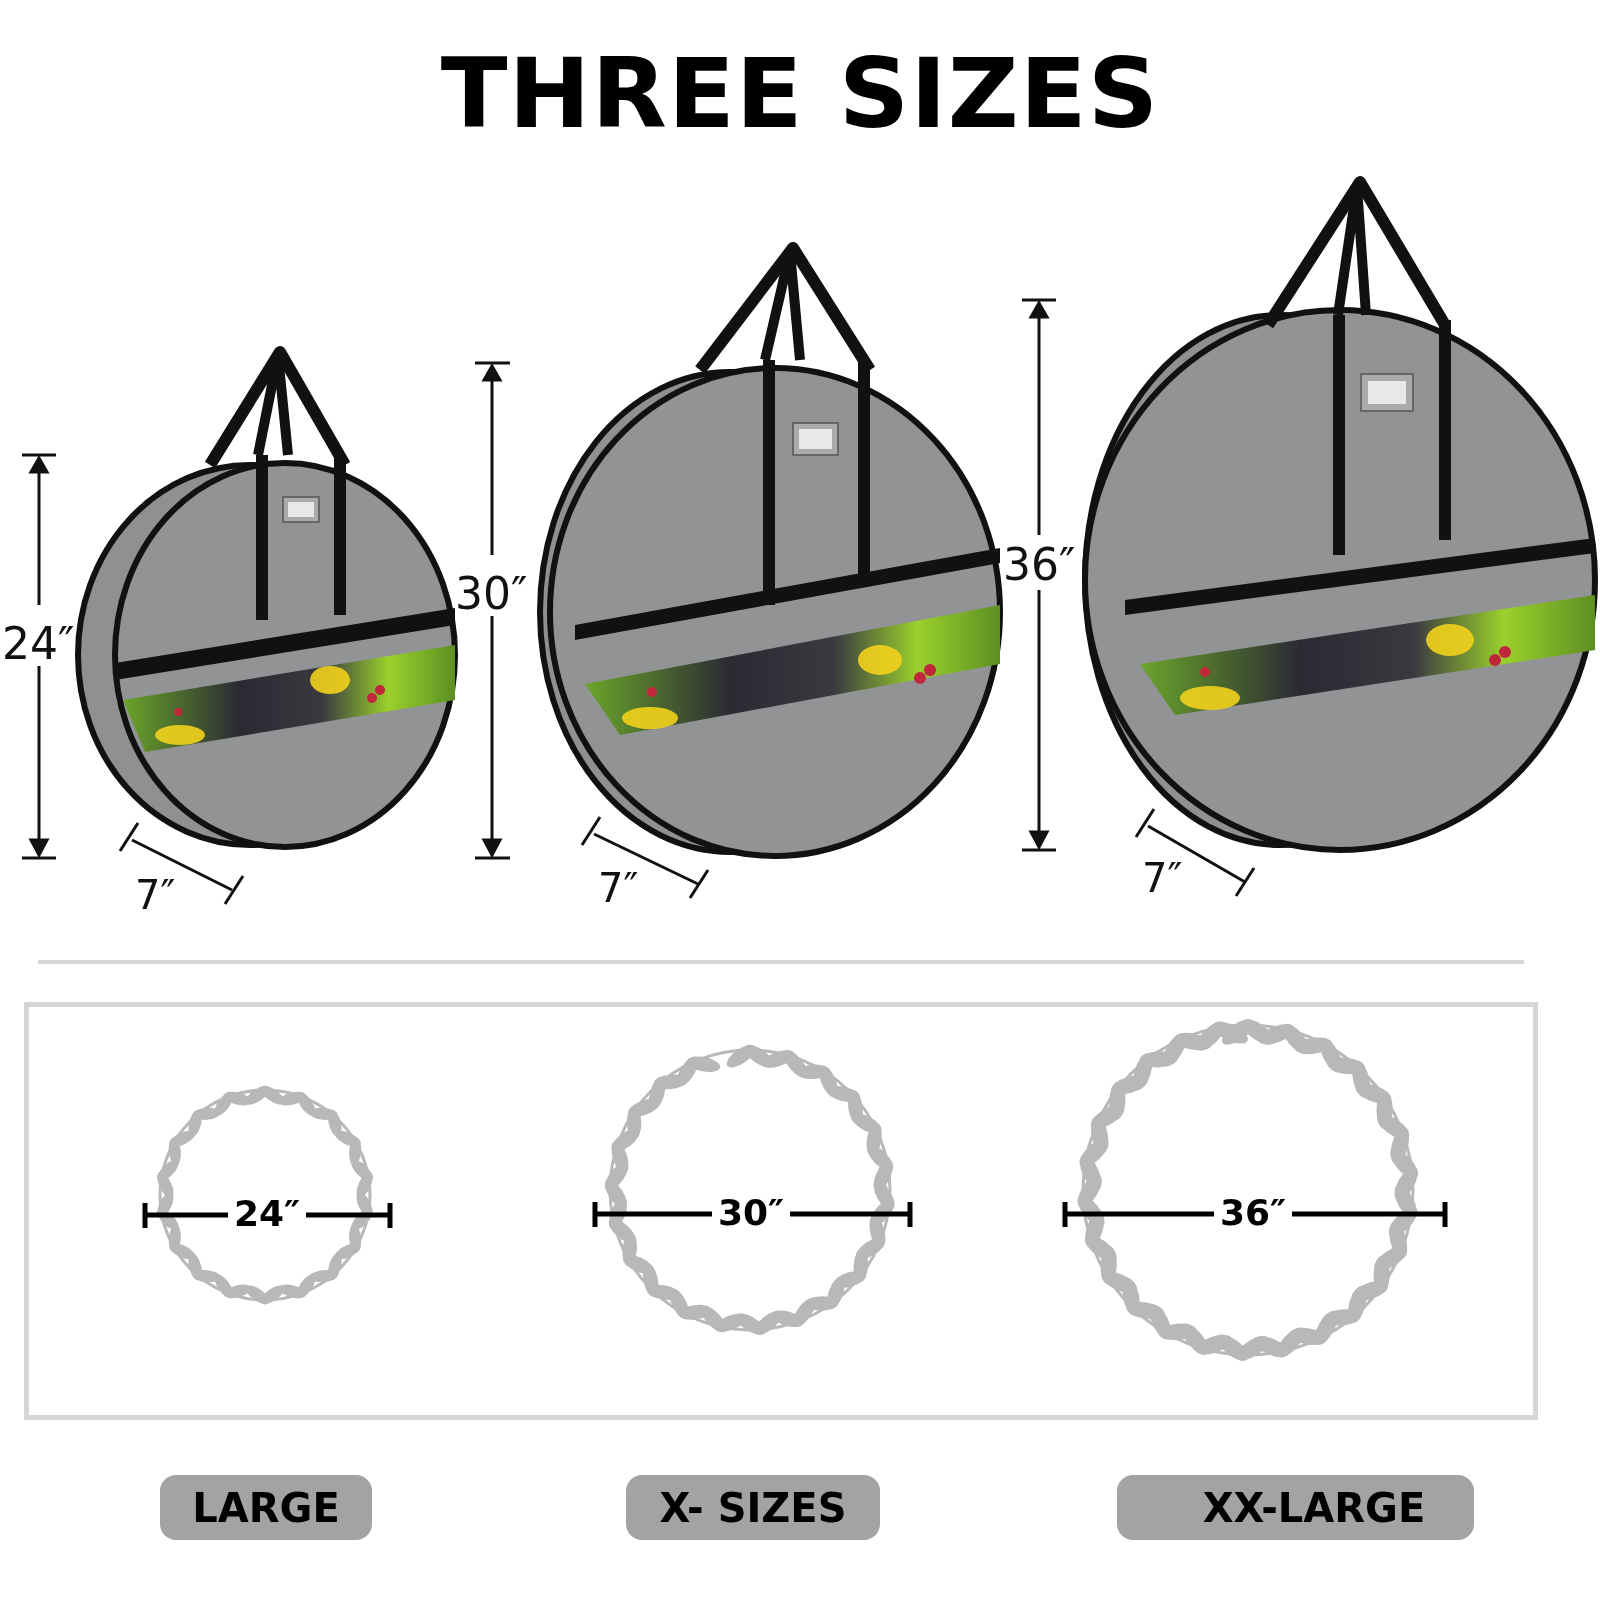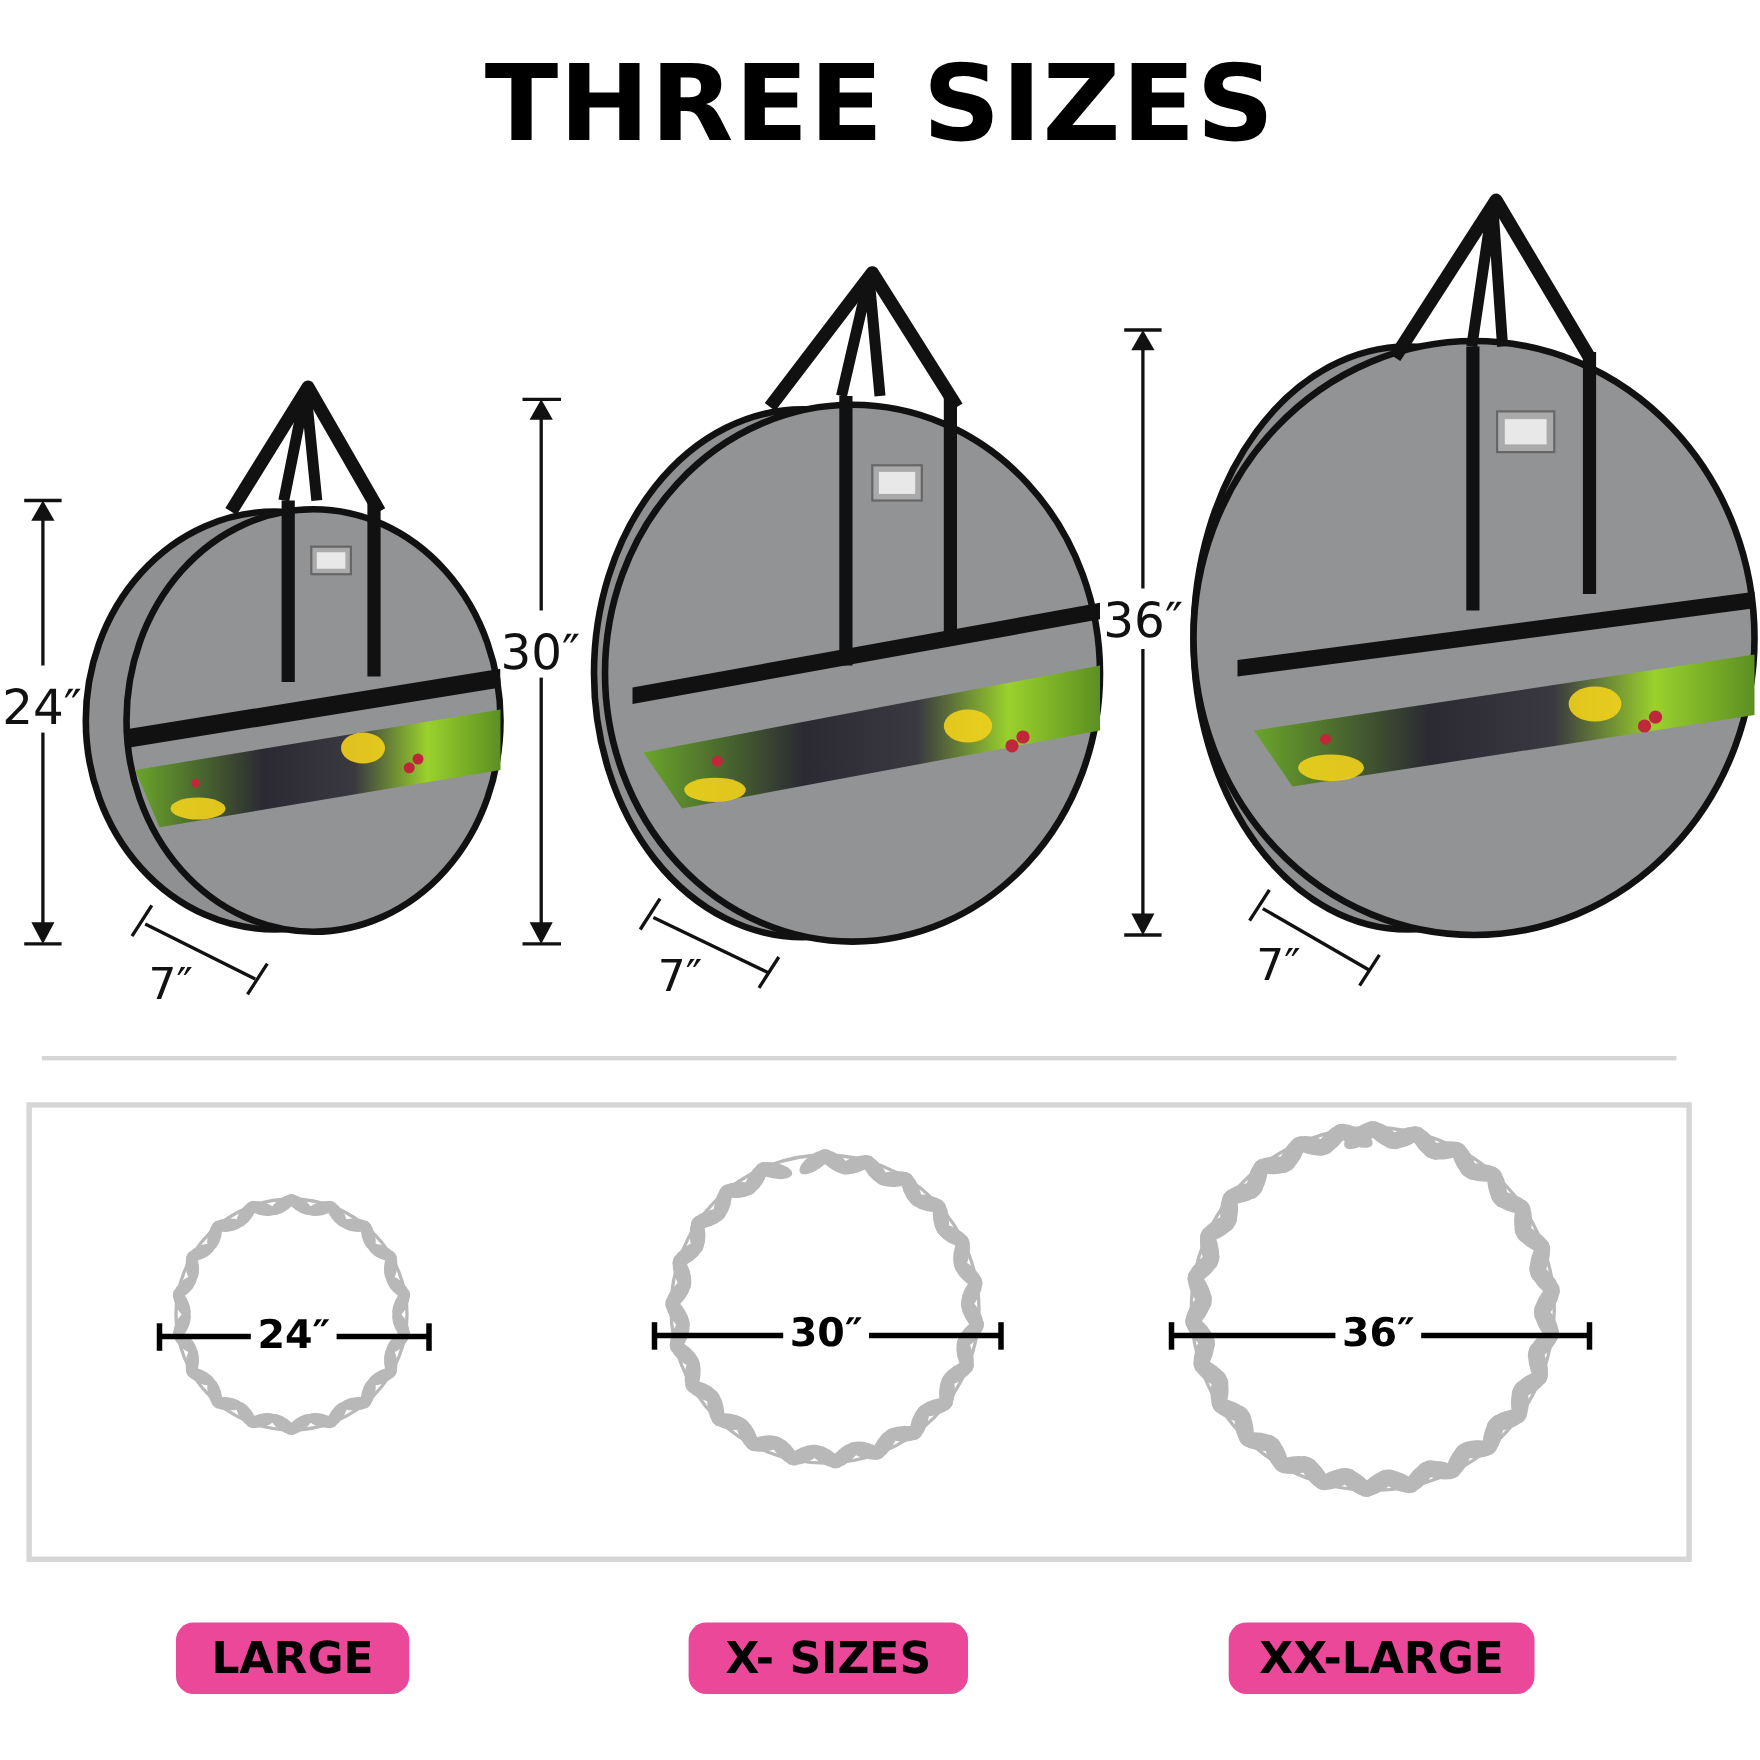--- a/index.html
+++ b/index.html
@@ -4,21 +4,21 @@
 <style>
   html,body{margin:0;padding:0;background:#fff;}
   body{width:1600px;height:1600px;position:relative;overflow:hidden;font-family:"DejaVu Sans","Liberation Sans",sans-serif;}
   .title{position:absolute;left:0;top:38px;width:1600px;text-align:center;font-size:96px;font-weight:900;letter-spacing:1px;color:#000;font-family:"DejaVu Sans",sans-serif;transform:scaleX(1.02);}
   .abs{position:absolute;}
   .dimlabel{position:absolute;font-family:"DejaVu Sans",sans-serif;font-size:44px;color:#111;background:#fff;line-height:1;}
   .depthlabel{position:absolute;font-family:"DejaVu Sans",sans-serif;font-size:40px;color:#111;line-height:1;}
   .divider{position:absolute;left:38px;top:960px;width:1486px;height:4px;background:#d6d6d6;}
   .panel{position:absolute;left:24px;top:1002px;width:1514px;height:418px;border:5px solid #d6d6d6;box-sizing:border-box;background:#fff;}
   .wlabel{position:absolute;font-family:"DejaVu Sans",sans-serif;font-weight:bold;font-size:36px;color:#000;background:#fff;padding:0 6px;line-height:1;}
-  .pill{position:absolute;top:1475px;height:65px;border-radius:16px;background:#ec4899;display:flex;align-items:center;justify-content:center;font-family:"DejaVu Sans",sans-serif;font-weight:bold;font-size:40px;color:#000;}
+  .pill{position:absolute;top:1475px;height:65px;border-radius:16px;background:#a3a3a3;display:flex;align-items:center;justify-content:center;font-family:"DejaVu Sans",sans-serif;font-weight:bold;font-size:40px;color:#000;}
 </style>
 </head>
 <body>
 
 <div class="title">THREE SIZES</div>
 
 <svg class="abs" style="left:0;top:0" width="1600" height="940">
   <defs>
     <linearGradient id="win" x1="0" y1="0" x2="1" y2="0">
       <stop offset="0" stop-color="#6aa52a"></stop>
@@ -244,13 +244,13 @@
       <line x1="1445" y1="202" x2="1445" y2="227"></line>
   </g>
 </svg>
 
 <div class="wlabel" style="left:228px;top:1196px;">24″</div>
 <div class="wlabel" style="left:712px;top:1195px;">30″</div>
 <div class="wlabel" style="left:1214px;top:1195px;">36″</div>
 
 <div class="pill" style="left:160px;width:212px;">LARGE</div>
 <div class="pill" style="left:626px;width:254px;">X- SIZES</div>
-<div class="pill" style="left:1117px;width:278px;">XX-LARGE</div>
+<div class="pill" style="left:1117px;width:320px;padding-left:37px;">XX-LARGE</div>
 
 </body></html>

